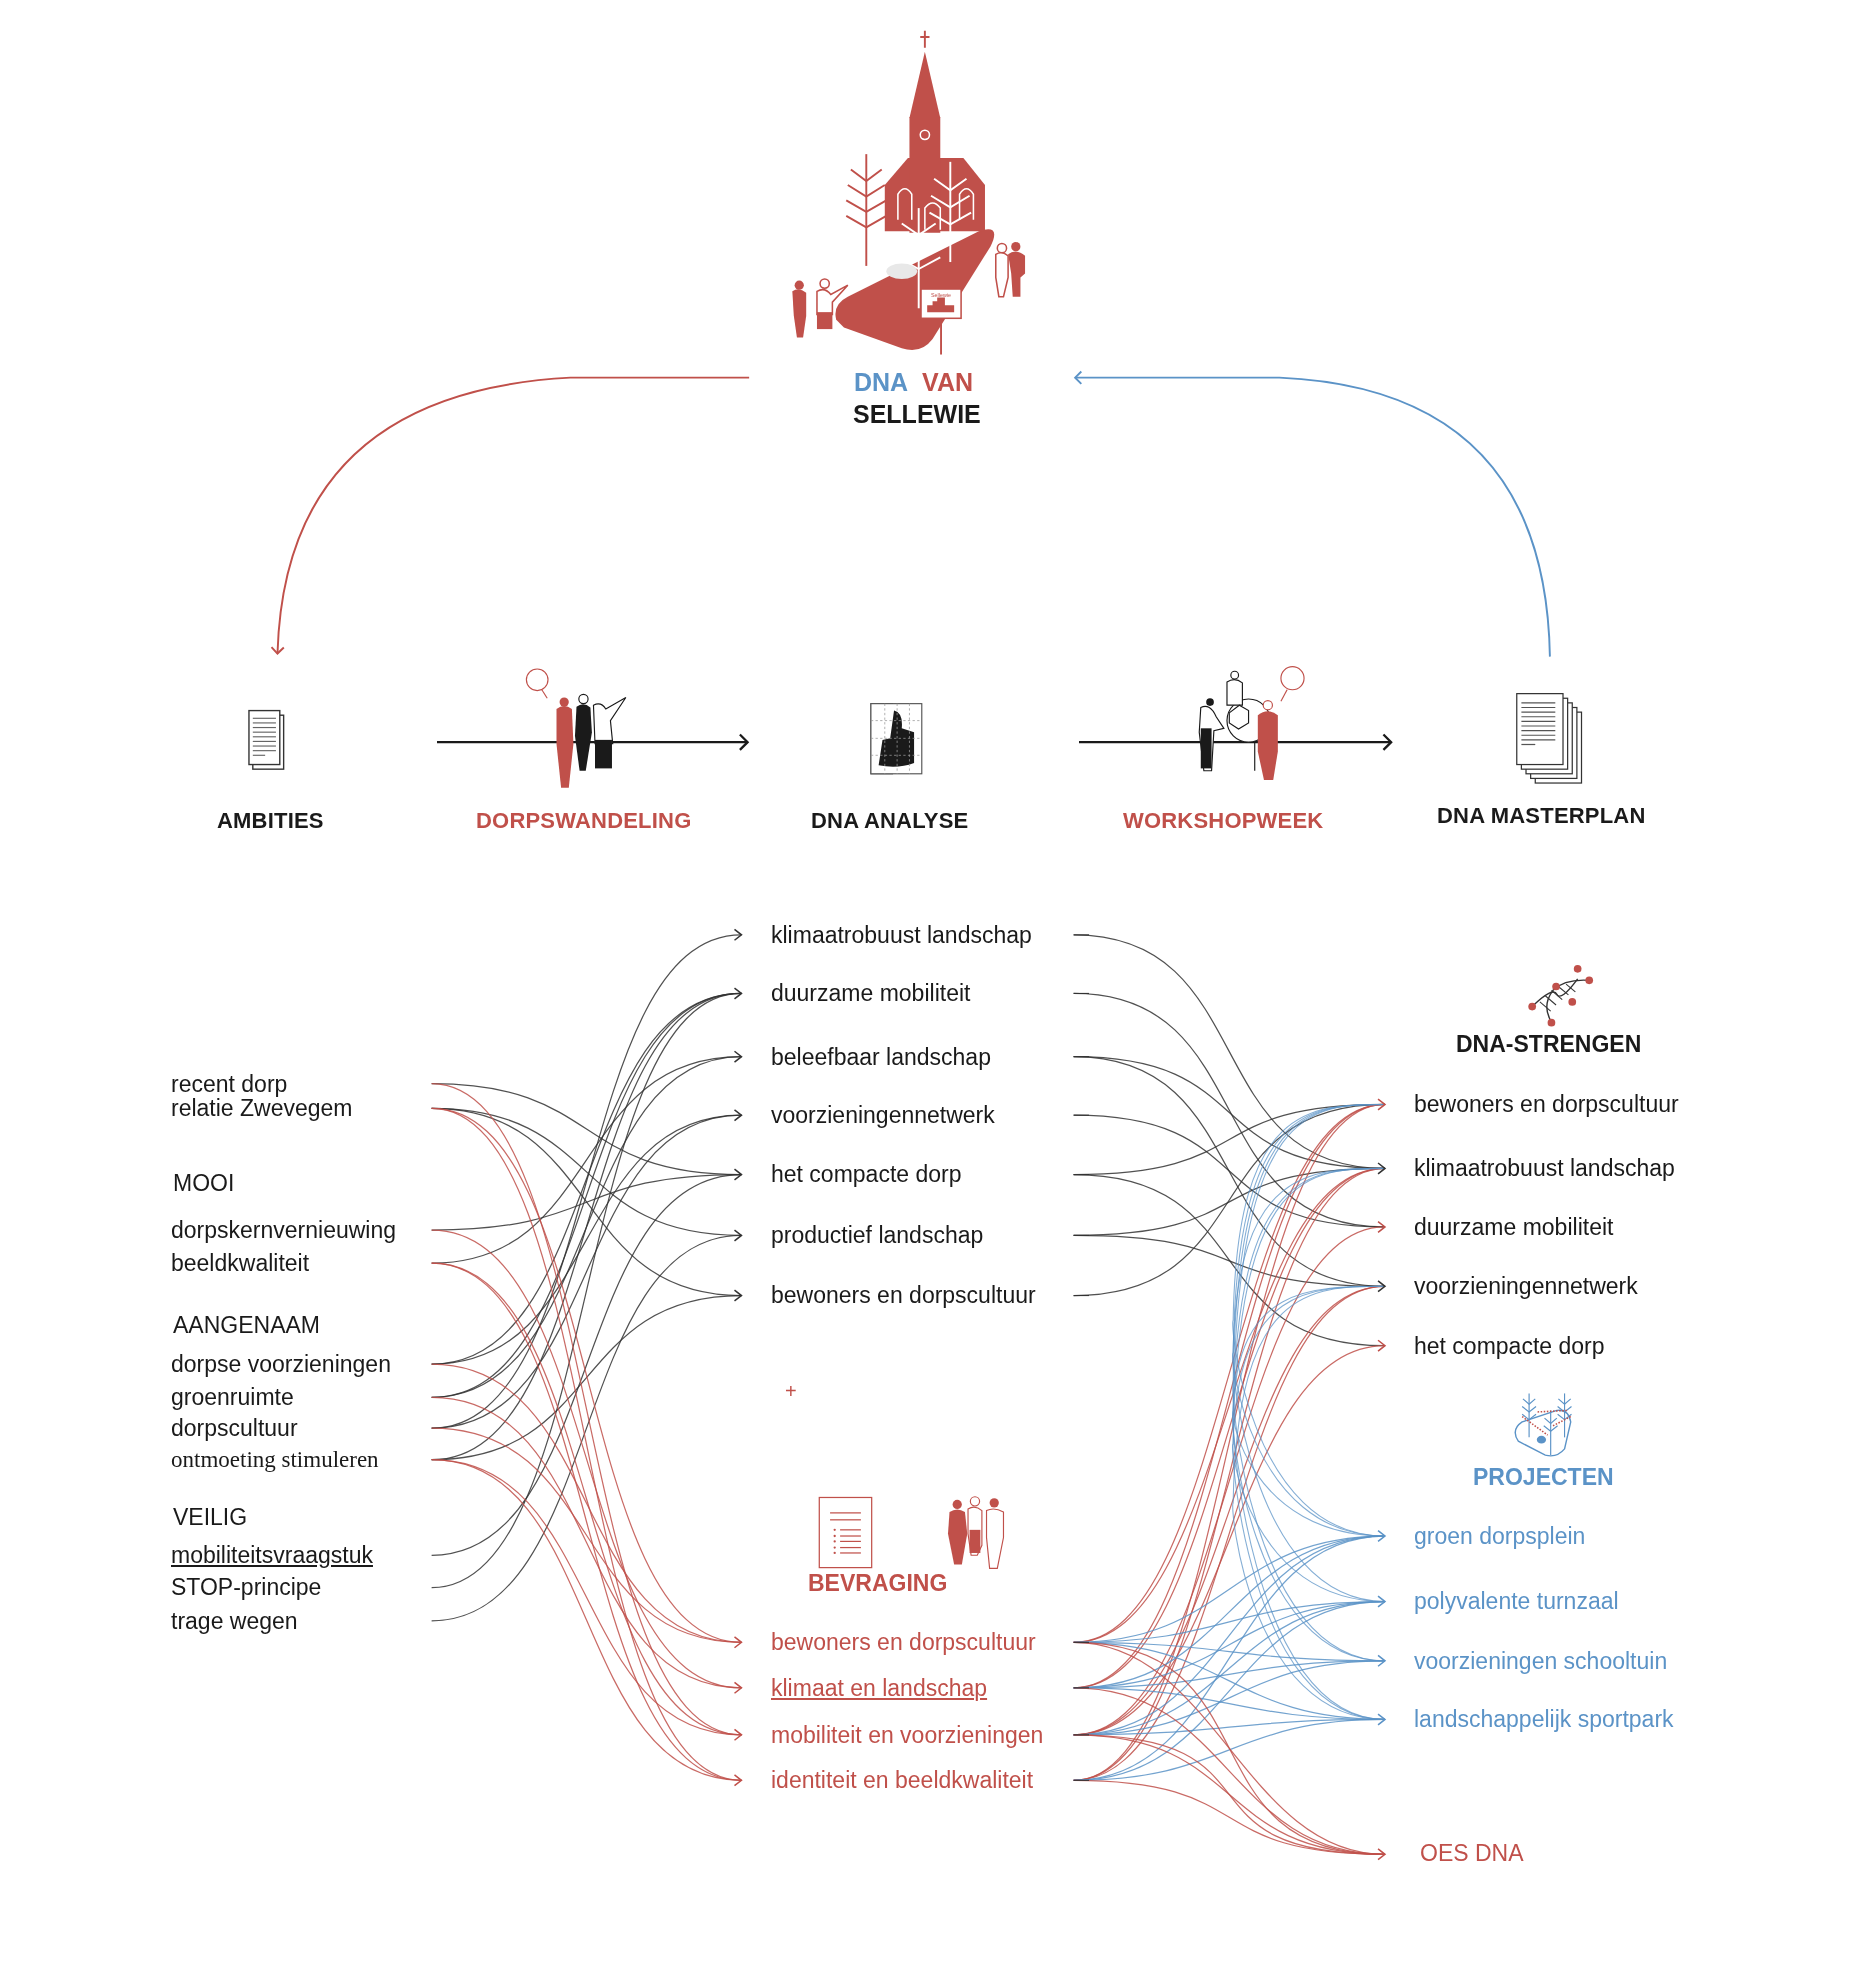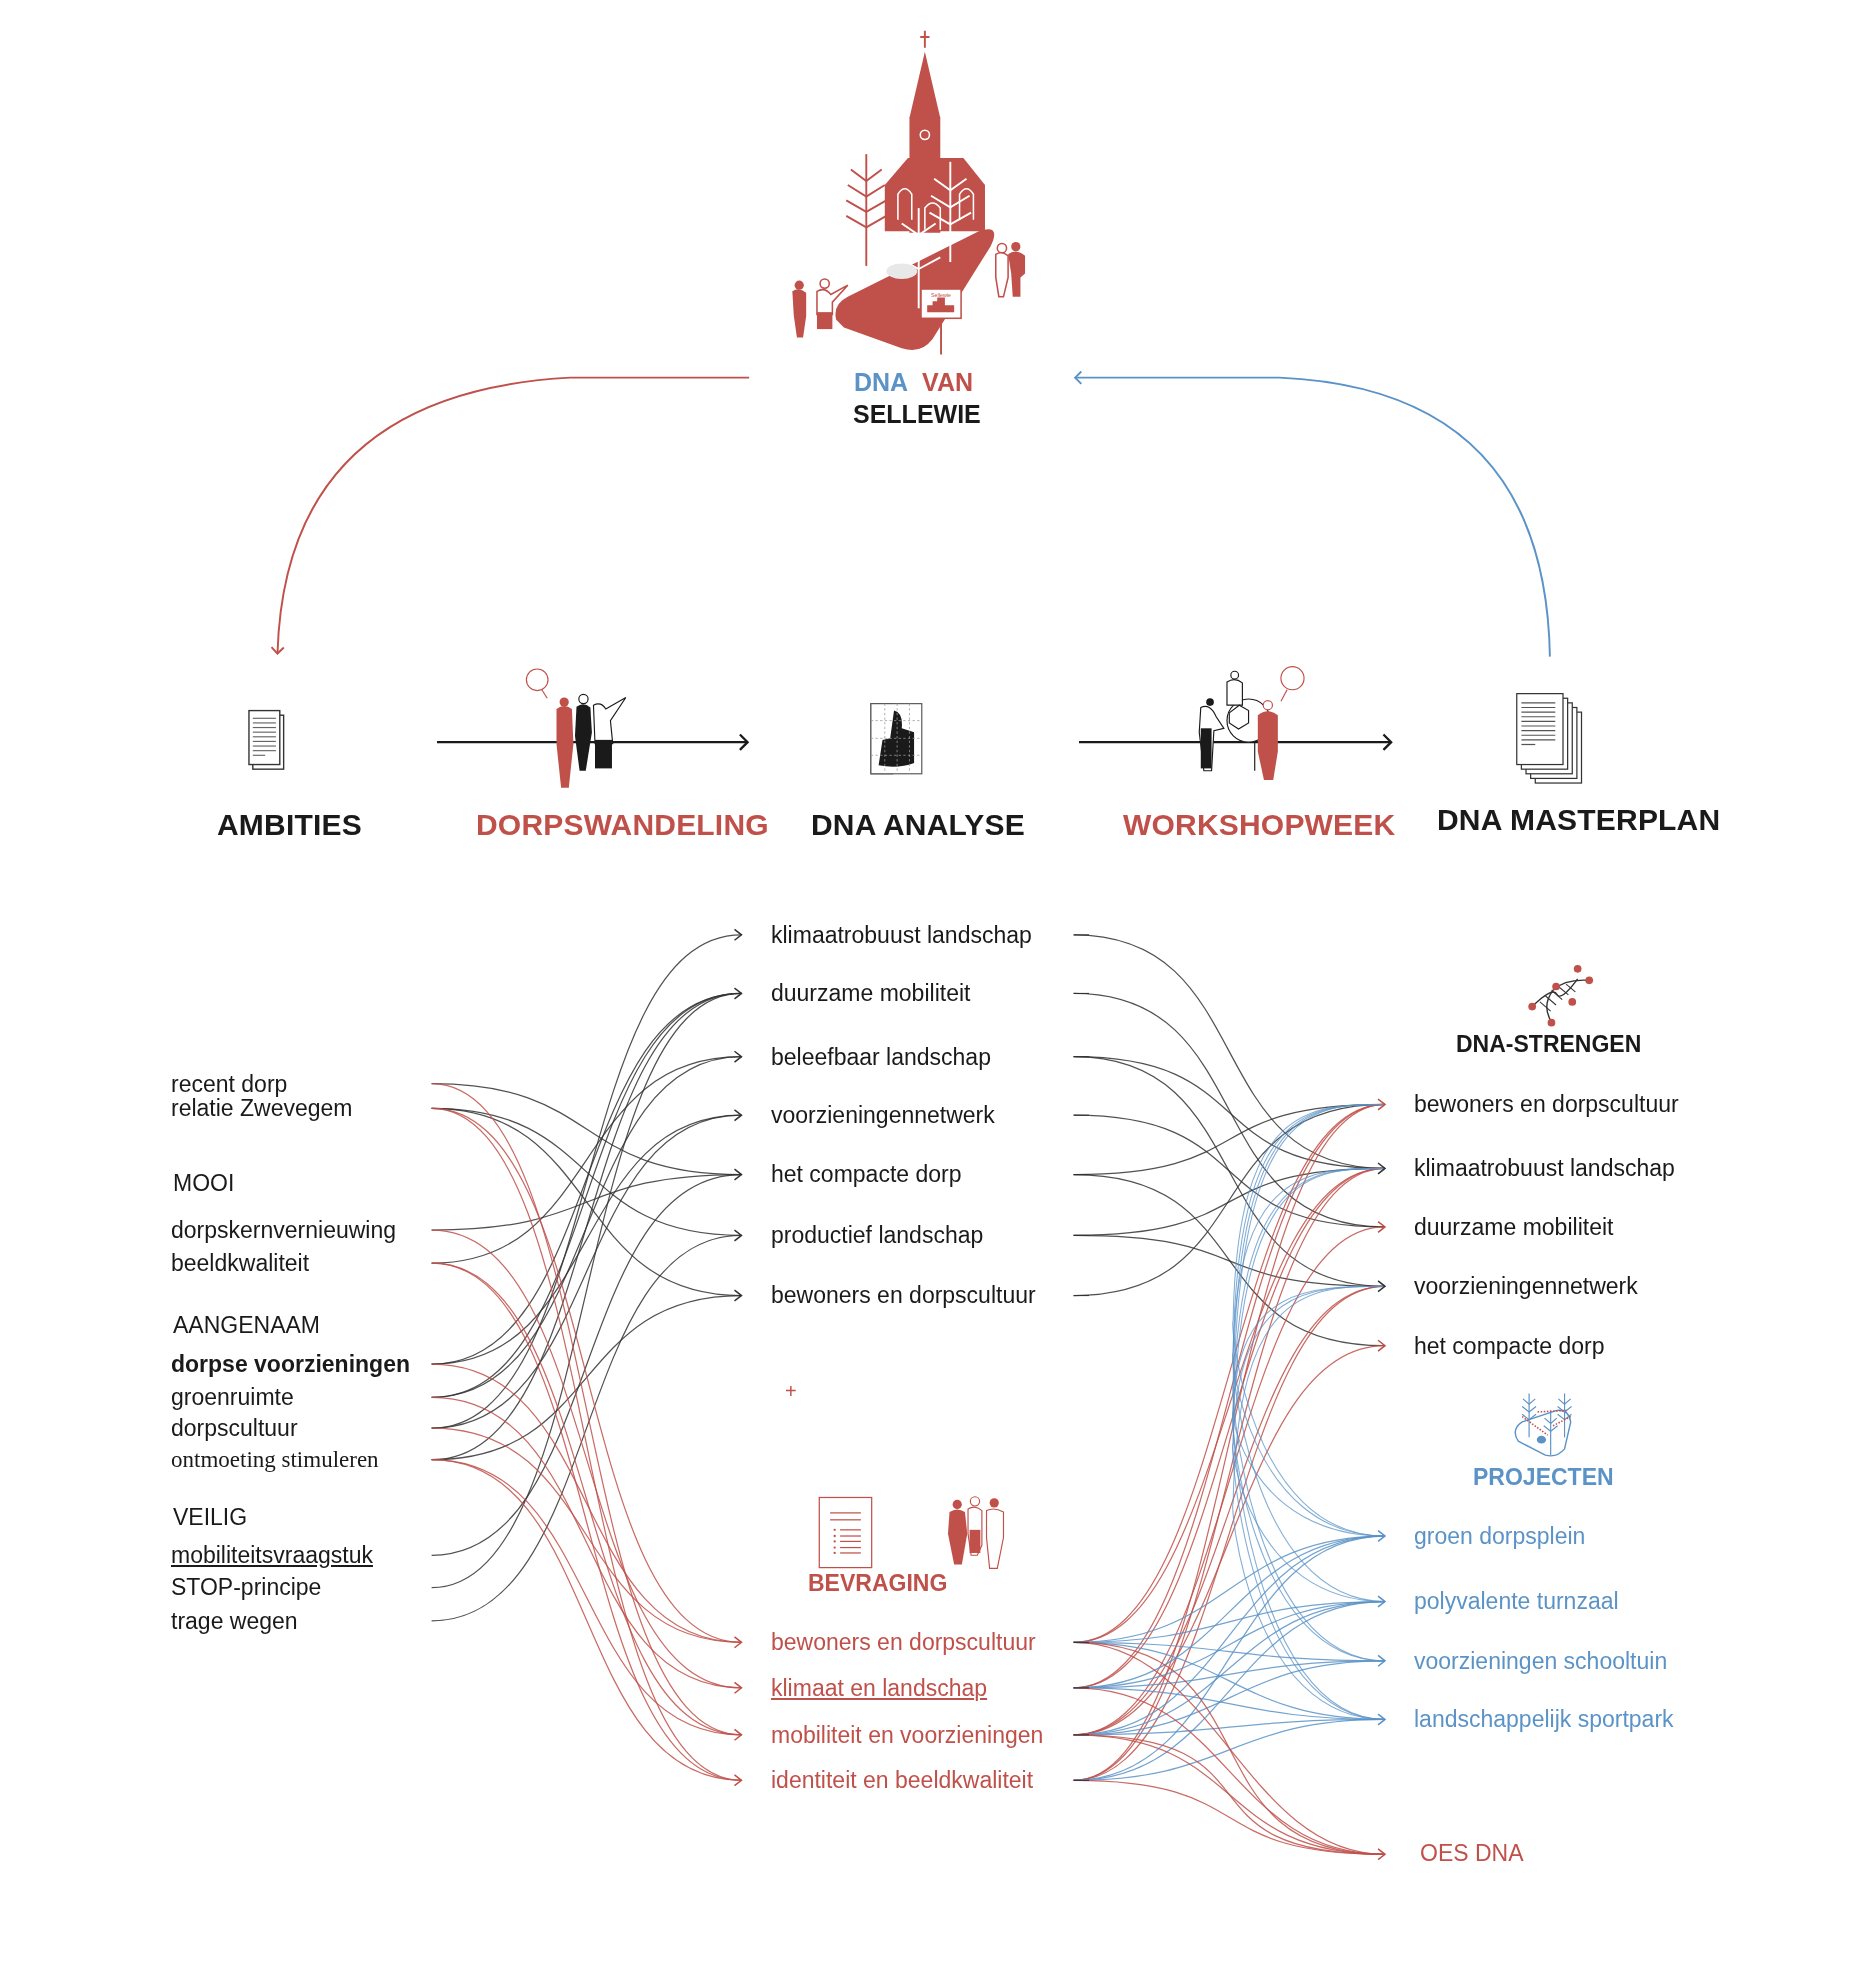--- a/index.html
+++ b/index.html
@@ -1,19 +1,19 @@
 <!DOCTYPE html>
 <html style="font-size:12.3px"><head>
 <meta charset="utf-8">
 <style>
   html, body { margin:0; padding:0; background:#ffffff; }
   body { width:1869px; height:1973px; position:relative; overflow:hidden;
          font-family:"Liberation Sans", "DejaVu Sans", sans-serif; color:#1a1a1a; }
   .lbl { position:absolute; white-space:nowrap; font-size:23px; line-height:28px; }
-  .stage { position:absolute; font-size:30px; font-weight:bold; white-space:nowrap; letter-spacing:0.2px; }
+  .stage { position:absolute; font-size:22px; font-weight:bold; white-space:nowrap; letter-spacing:0.2px; }
   .head { position:absolute; font-size:23px; font-weight:bold; white-space:nowrap; }
   .red { color:#c0504a; }
   .blue { color:#5b93c7; }
   .black { color:#1a1a1a; }
   svg.layer { position:absolute; left:0; top:0; width:1869px; height:1973px; }
   .title-line { position:absolute; font-size:25px; font-weight:bold; white-space:nowrap; text-align:center; }
 </style>
 </head>
 <body>
 
@@ -348,21 +348,21 @@
 <div class="stage red" style="left:1123px; top:808px;">WORKSHOPWEEK</div>
 <div class="stage black" style="left:1437px; top:803px;">DNA MASTERPLAN</div>
 
 <div id="left-col">
     <div class="lbl black" style="left: 171px; top: 1070px;">recent dorp</div>
     <div class="lbl black" style="left: 171px; top: 1094px;">relatie Zwevegem</div>
     <div class="lbl black" style="left: 173px; top: 1169px;">MOOI</div>
     <div class="lbl black" style="left: 171px; top: 1216px;">dorpskernvernieuwing</div>
     <div class="lbl black" style="left: 171px; top: 1249px;">beeldkwaliteit</div>
     <div class="lbl black" style="left: 173px; top: 1311px;">AANGENAAM</div>
-    <div class="lbl black" style="left: 171px; top: 1350px; font-weight: bold;">dorpse voorzieningen</div>
+    <div class="lbl black" style="left: 171px; top: 1350px;">dorpse voorzieningen</div>
     <div class="lbl black" style="left: 171px; top: 1383px;">groenruimte</div>
     <div class="lbl black" style="left: 171px; top: 1414px;">dorpscultuur</div>
     <div class="lbl black" style="left: 171px; top: 1446px; font-family: Liberation Serif, serif;">ontmoeting stimuleren</div>
     <div class="lbl black" style="left: 173px; top: 1503px;">VEILIG</div>
     <div class="lbl black" style="left: 171px; top: 1541px; text-decoration: underline;">mobiliteitsvraagstuk</div>
     <div class="lbl black" style="left: 171px; top: 1573px;">STOP-principe</div>
     <div class="lbl black" style="left: 171px; top: 1607px;">trage wegen</div>
   </div>
 
 <div id="analysis-col">

